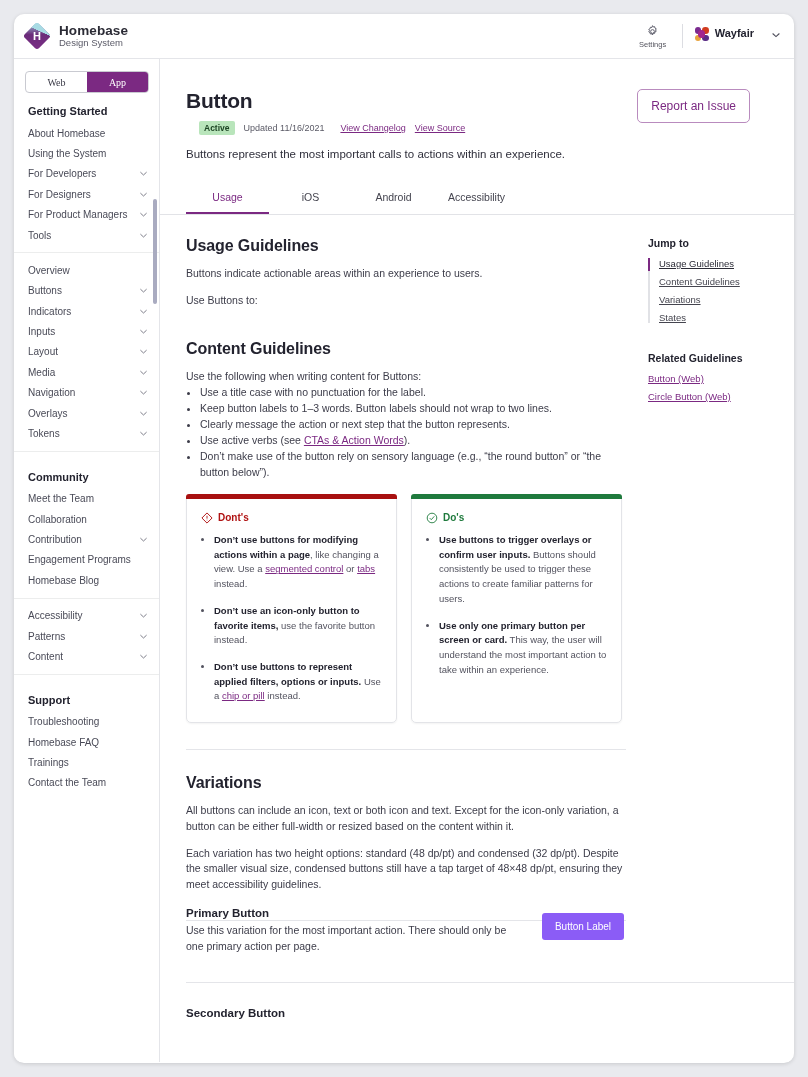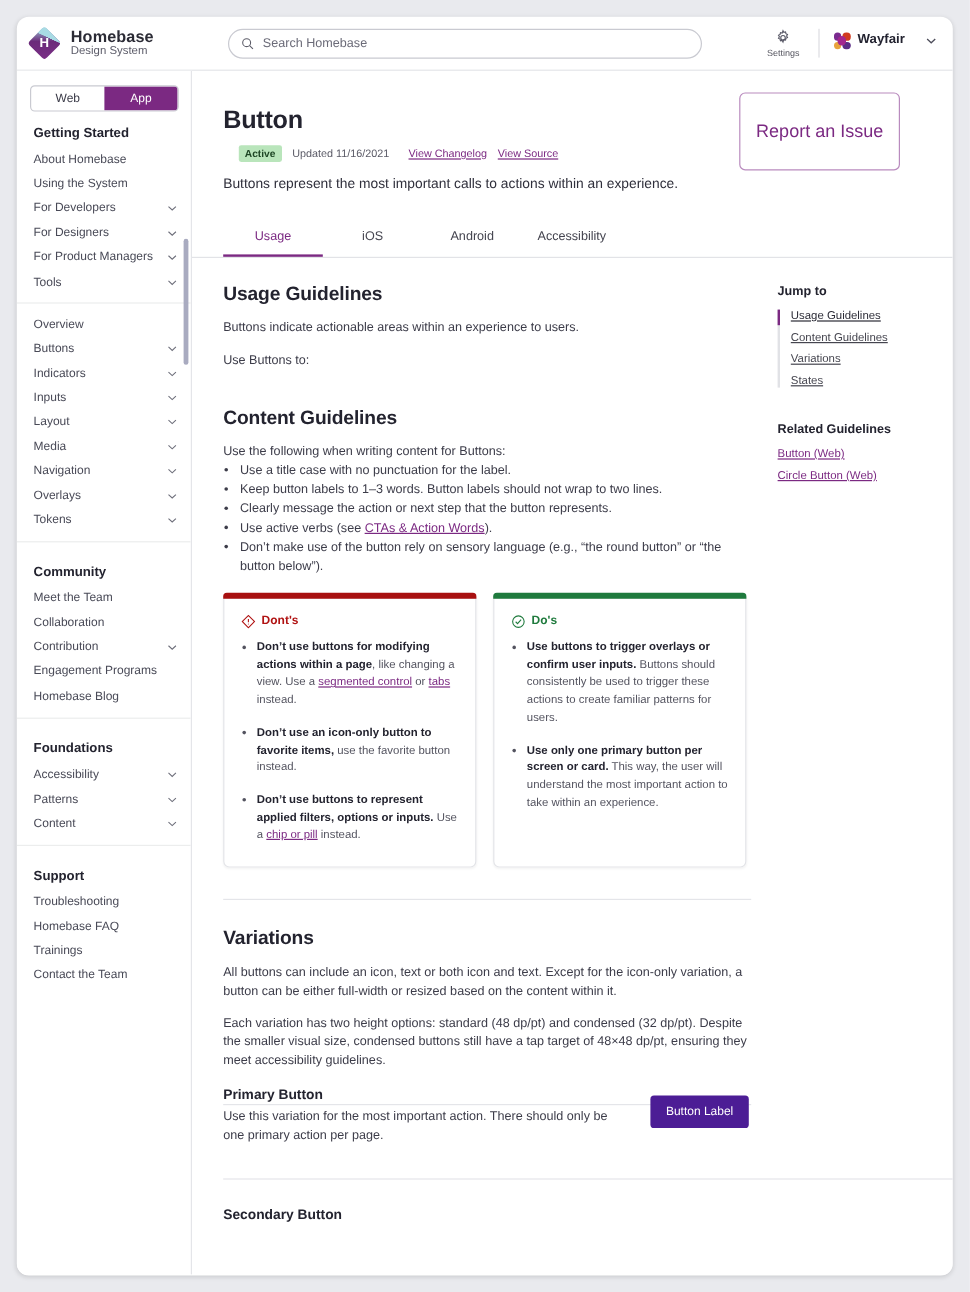--- a/index.html
+++ b/index.html
@@ -112,21 +112,21 @@
   .nav-inner { padding: 0 0 10px 0; }
   .segmented {
     margin: 12px 11px 0 11px;
     height: 22px; width: 124px;
     border: 1px solid #c9cad1;
     border-radius: 4px;
     display: flex; overflow: hidden;
   }
   .segmented div {
     flex: 1; display: flex; align-items: center; justify-content: center;
-    font-size: 10px; color: #3a3a47; cursor: pointer;
+    font-size: 10px; color: #3a3a47; cursor: pointer; font-family: Liberation Serif, serif;
   }
   .segmented div.active { background: #7b2982; color: #fff; font-weight: normal; }
 
   .nav-group { padding: 0 0 7px 0; border-bottom: 1px solid #eceded; margin: 0 0 7px 0;}
   .nav-group:last-child { border-bottom: 0; }
   .nav-head {
     font-size: 11px; font-weight: bold; color: #23232f;
     padding: 12px 14px 6px 14px;
   }
   .nav-item {
@@ -160,24 +160,24 @@
   }
   .meta-updated { font-size: 9px; color: #5a5a66; margin-left: 9px; }
   .meta-link {
     font-size: 9px; color: #7b2982; text-decoration: underline;
     margin-left: 16px; cursor: pointer;
   }
   .meta-link.second { margin-left: 9px; }
   .lede { font-size: 11.5px; color: #2f2f3b; margin-top: 13px; }
 
   .report-btn {
-    position: absolute; right: 44px; top: 18px;
+    position: absolute; right: 44px; top: 30px;
     border: 1px solid #b98bbe; color: #7b2982;
     background: #fff; border-radius: 5px;
-    font-size: 15px; padding: 23px 13px;
+    font-size: 12px; padding: 9px 13px;
     cursor: pointer; font-family: "Liberation Sans", sans-serif;
   }
 
   .tabs {
     margin-top: 31px;
     border-bottom: 1px solid #e2e3e7;
     display: flex; padding-left: 26px;
   }
   .tab {
     font-size: 10.5px; color: #44444f;
@@ -234,21 +234,21 @@
   }
   .rail-block { margin-top: 29px; }
   .rail-link { display:block; font-size: 9.5px; color:#7b2982; text-decoration: underline; margin-bottom: 7px; cursor:pointer; }
 
   
   .divider { height: 1px; background: #e4e5e9; margin: 24px 0 0 0; }
   .var-row { display: flex; align-items: flex-start; margin-top: 24px; }
   .var-left { width: 330px; flex: 0 0 330px; }
   .var-right { flex: 1; display: flex; justify-content: flex-start; padding-left: 26px; padding-top: 6px; }
   .btn-primary {
-    background: #4c1d95; color: #fff; font-size: 10px;
+    background: #8b5cf6; color: #fff; font-size: 10px;
     border: 0; border-radius: 3px; padding: 8px 0; width: 82px;
     text-align: center; cursor: pointer; font-family:"Liberation Sans", sans-serif;
   }
   .bottom-fade {
     position: absolute; left: 0; right: 0; bottom: 0; height: 14px;
     background: linear-gradient(to bottom, rgba(255,255,255,0), #ffffff);
     pointer-events: none;
   }
 </style>
 </head>
@@ -262,29 +262,20 @@
         <span class="dia"></span>
         <span class="dia-top"></span>
         <span class="h">H</span>
       </span>
       <span class="brand-text">
         <span class="brand-title" style="display:block">Homebase</span>
         <span class="brand-sub" style="display:block">Design System</span>
       </span>
     </div>
 
-    <div class="searchwrap">
-      <div class="search">
-        <svg width="11" height="11" viewBox="0 0 16 16">
-          <circle cx="6.6" cy="6.6" r="4.8" fill="none" stroke="#5c5c68" stroke-width="1.3"></circle>
-          <line x1="10.2" y1="10.2" x2="14.2" y2="14.2" stroke="#5c5c68" stroke-width="1.3"></line>
-        </svg>
-        <input type="text" placeholder="Search Homebase" style="">
-      </div>
-    </div>
 
     <div class="top-right">
       <div class="settings-btn">
         <svg width="15" height="15" viewBox="0 0 24 24" fill="none" stroke="#5a5a68" stroke-width="1.5">
           <circle cx="12" cy="12" r="3"></circle>
           <path d="M12 2.6l1.1 2.1 2.3-.5.5 2.3 2.1 1.1-1.2 2 1.2 2-2.1 1.1-.5 2.3-2.3-.5L12 17.6l-1.1-2.1-2.3.5-.5-2.3L6 12.6l1.2-2L6 8.6l2.1-1.1.5-2.3 2.3.5z"></path>
         </svg>
         <span class="lbl">Settings</span>
       </div>
       <div class="vsep"></div>
@@ -445,21 +436,20 @@
             </div>
           <div class="nav-item">
               <span class="t">Engagement Programs</span>
             </div>
           <div class="nav-item">
               <span class="t">Homebase Blog</span>
             </div>
         </div>
 
         <div class="nav-group">
-          <div class="nav-head">Foundations</div>
           <div class="nav-item">
               <span class="t">Accessibility</span>
               <span class="chev">
                 <svg width="11" height="11" viewBox="0 0 16 16" fill="none" stroke="#6d6e7a" stroke-width="1.3">
                   <path d="M3.5 6l4.5 4.2L12.5 6"></path>
                 </svg>
               </span>
             </div>
           <div class="nav-item">
               <span class="t">Patterns</span>

